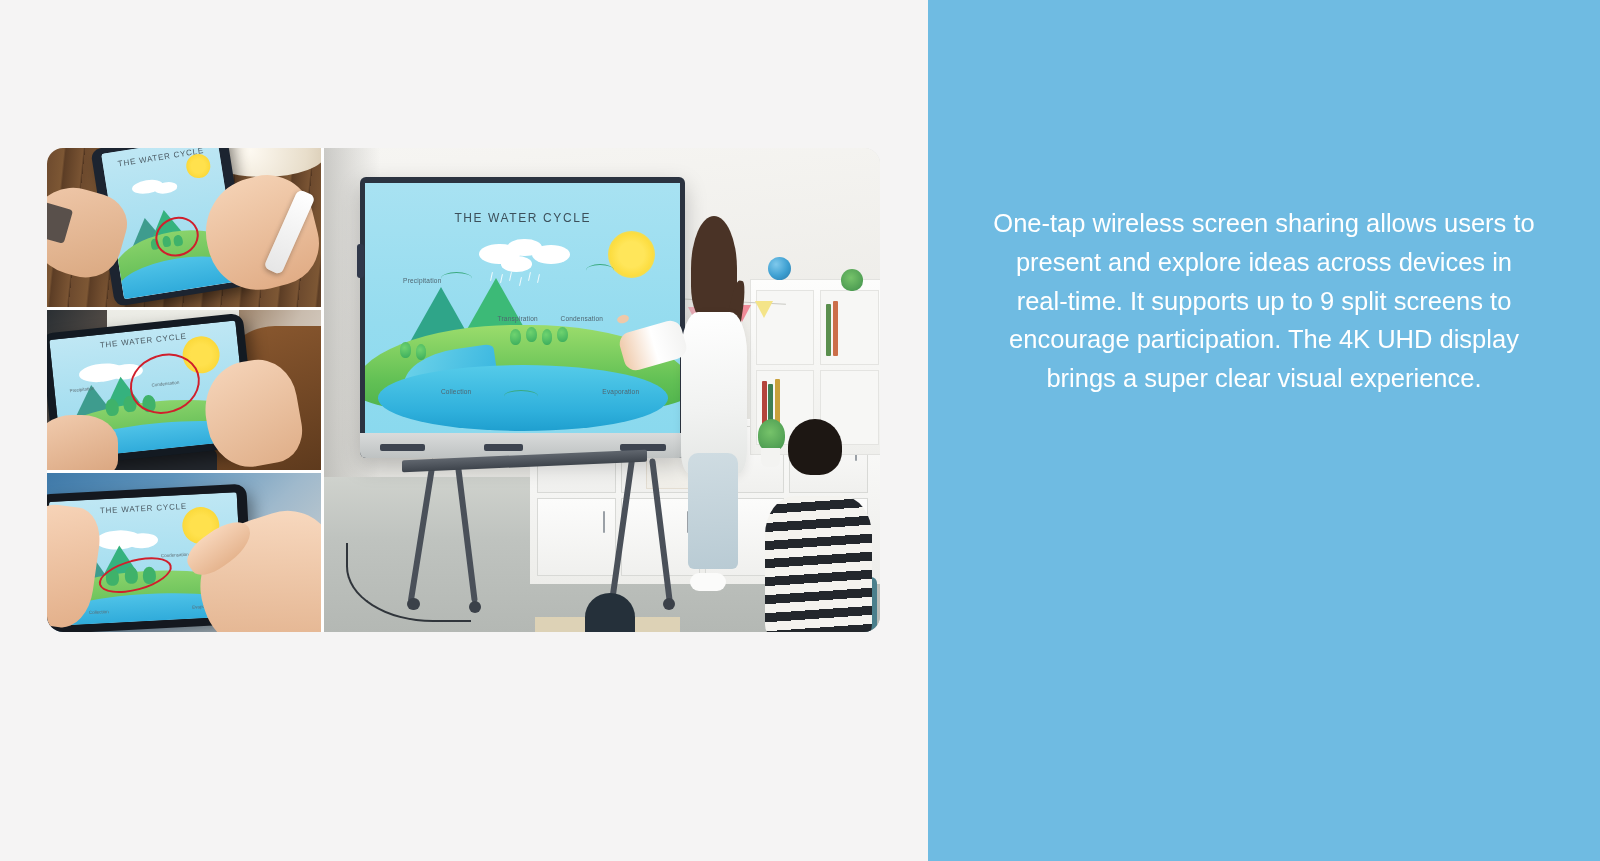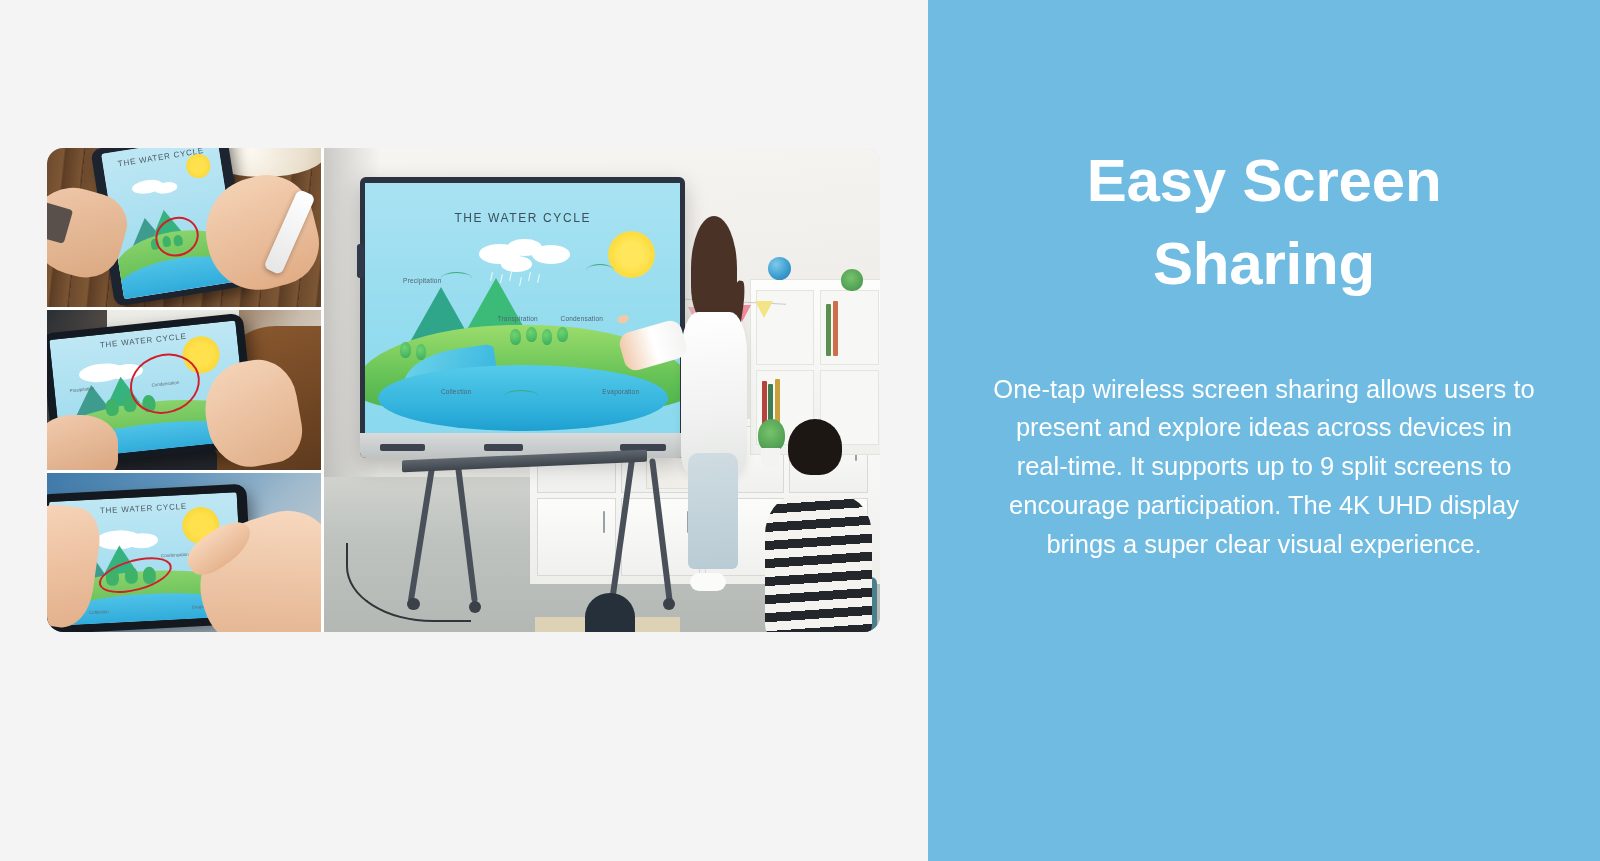--- a/index.html
+++ b/index.html
@@ -902,17 +902,16 @@
           </div>
           <div class="desk2"></div>
           <div class="student2"></div>
         </div>
       </div>
 
     </div>
   </div>
 
   <div class="text-panel">
-    <h1 class="panel-title">Easy Screen Sharing</h1>
     <p class="panel-body">One-tap wireless screen sharing allows users to present and explore ideas across devices in real-time. It supports up to 9 split screens to encourage participation. The 4K UHD display brings a super clear visual experience.</p>
   </div>
 
 </div>
 
 </body></html>

